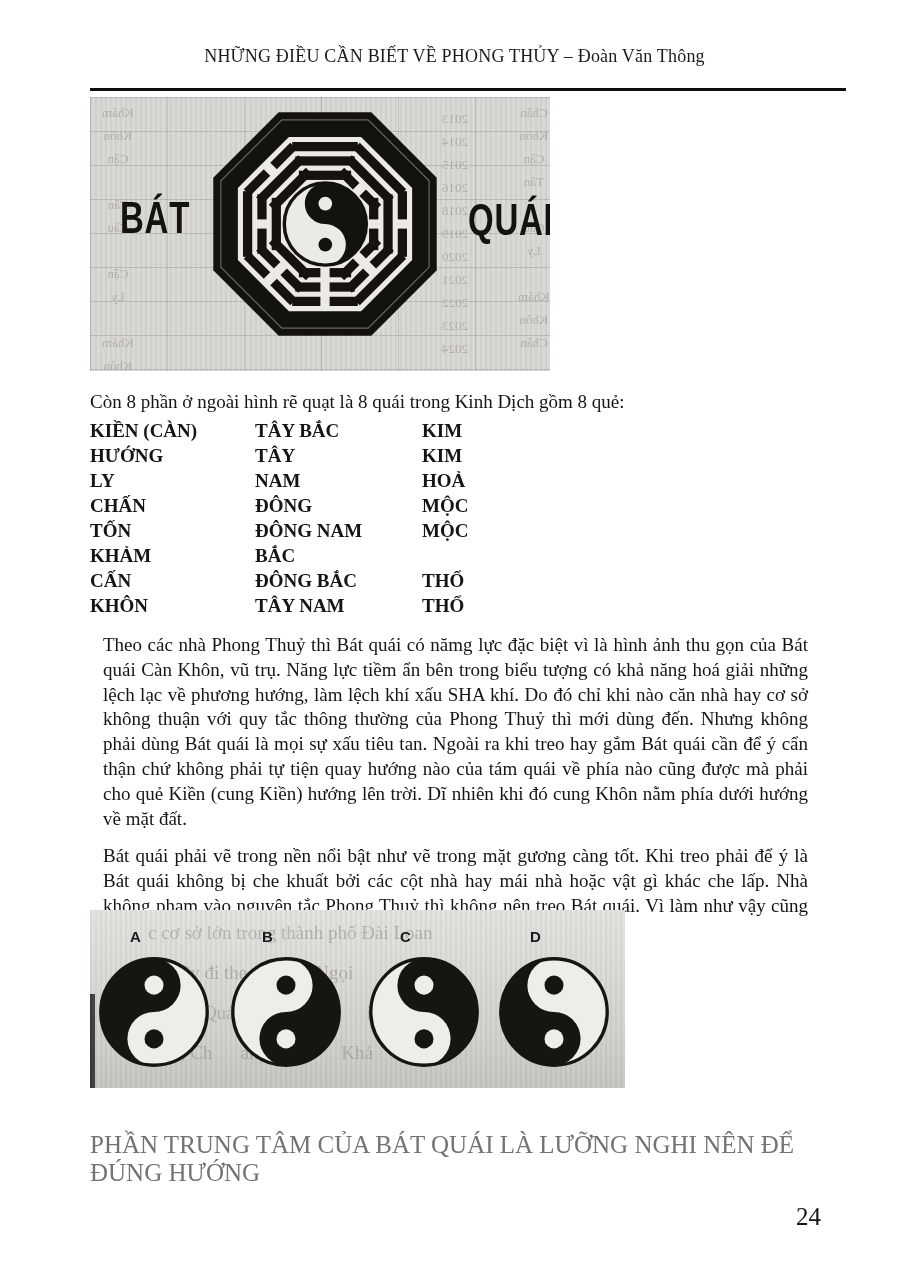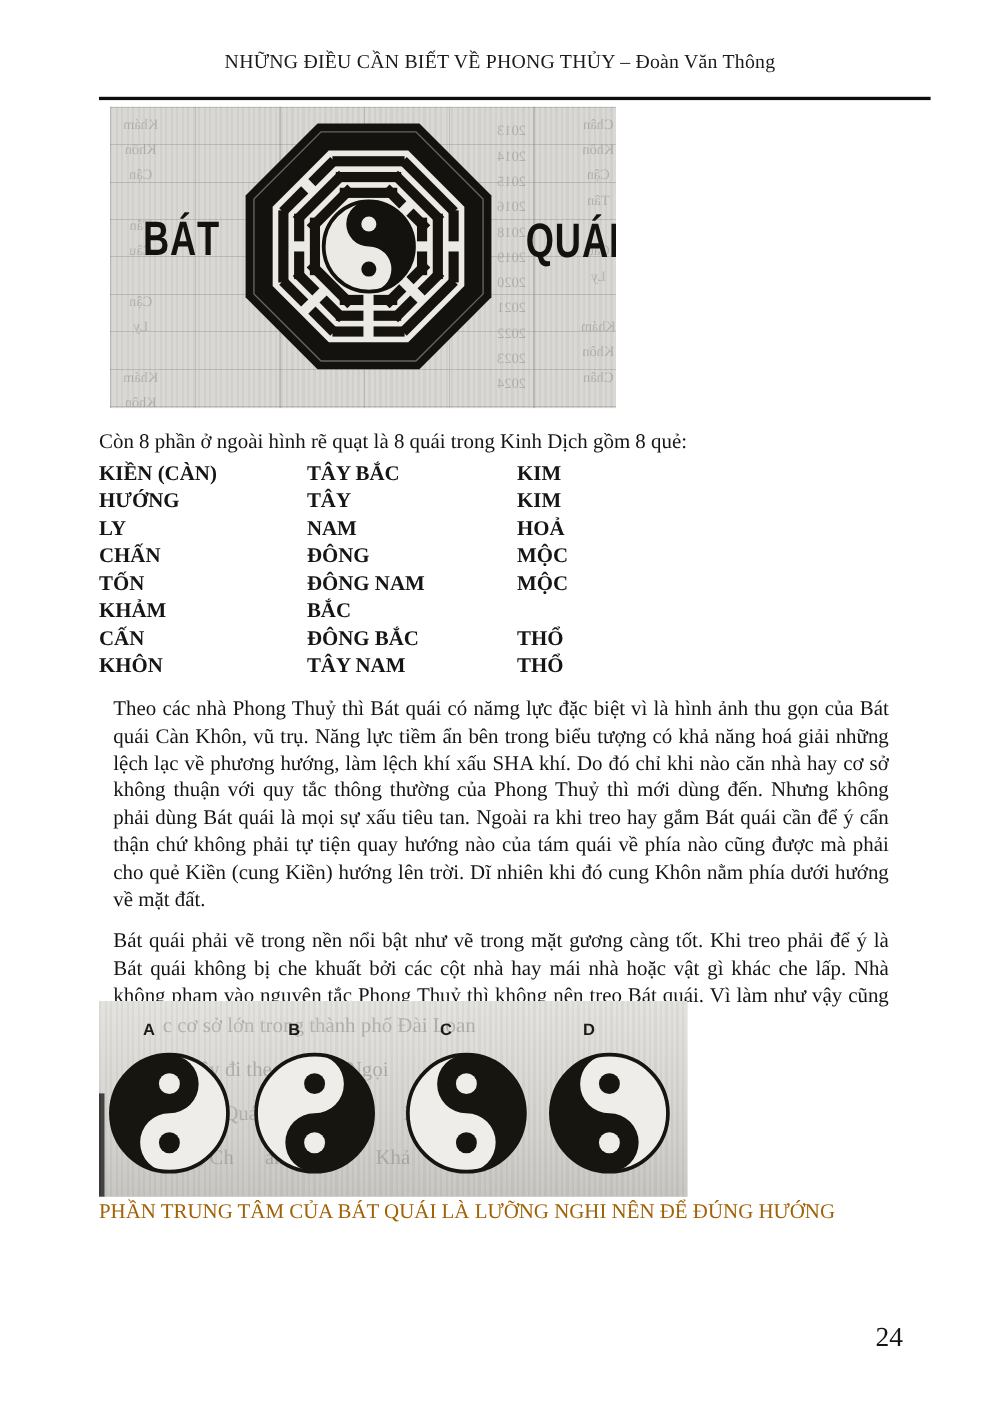--- a/index.html
+++ b/index.html
@@ -9,21 +9,21 @@
   }
   .header-title{
     position:absolute;left:0;top:46px;width:909px;text-align:center;
     font-size:18px;letter-spacing:.2px;color:#1a1a1a;
   }
   .header-rule{
     position:absolute;left:90px;top:88px;width:756px;height:3px;background:#0e0e0e;
   }
   
   .figure1{
-    position:absolute;left:100px;top:97px;width:460px;height:274px;
+    position:absolute;left:90px;top:97px;width:460px;height:274px;
     background-color:#d9d7d3;
     background-image:
       repeating-linear-gradient(to bottom, rgba(125,123,119,.33) 0 1px, transparent 1px 34px),
       repeating-linear-gradient(to right, rgba(125,123,119,.28) 0 1px, transparent 1px 77px);
     overflow:hidden;
     text-decoration:underline;
   }
   .streaks{
     position:absolute;inset:0;pointer-events:none;
     background-image:repeating-linear-gradient(90deg, rgba(70,70,66,.05) 0 2px, rgba(240,240,238,.05) 2px 5px);
@@ -31,41 +31,41 @@
   .ghost-col{
     position:absolute;font-size:13px;line-height:23px;color:#a9a7a3;
     transform:scaleX(-1);filter:blur(.4px);opacity:.8;white-space:pre;text-align:center;
   }
   .fig1-word{position:absolute;z-index:3;color:#14120f;font-family:"Liberation Sans",sans-serif;
     font-weight:bold;font-size:44px;transform:scaleX(.75);transform-origin:left center;letter-spacing:1px;}
   .octagon-wrap{position:absolute;left:112px;top:4px;width:246px;height:246px;z-index:2;}
   
   .intro-line{position:absolute;left:90px;top:391px;width:740px;font-size:19px;}
   .trigram-table{position:absolute;left:90px;top:418px;width:740px;font-size:19px;font-weight:bold;}
-  .trigram-row{display:flex;height:25px;line-height:25px;gap:24px;}
+  .trigram-row{display:flex;height:25px;line-height:25px;}
   .trigram-row .c1{width:165px;}
   .trigram-row .c2{width:167px;}
   .trigram-row .c3{flex:1;}
   
   .body-text{position:absolute;left:90px;top:620px;width:731px;font-size:19px;line-height:24.8px;
     text-align:justify;}
   .body-text p{margin:13px;}
   
   .figure2{
     position:absolute;left:90px;top:910px;width:535px;height:178px;
     background:linear-gradient(#e4e2de,#d2d0cc 70%,#c6c4c0);
     overflow:hidden;
   }
   .fig2-ghost{position:absolute;font-size:19px;color:#8e8c88;opacity:.55;filter:blur(.6px);white-space:pre;}
   .fig2-label{position:absolute;font-family:"Liberation Sans",sans-serif;font-weight:bold;
     font-size:15px;color:#1c1a18;}
   .taijitu{position:absolute;width:112px;height:112px;top:46px;}
   .fig2-edge{position:absolute;left:0;top:84px;width:5px;height:94px;background:#1f1f1d;opacity:.85;}
   
-  .caption{position:absolute;left:90px;top:1091px;width:760px;font-size:19px;color:#a16207;}
+  .caption{position:absolute;left:90px;top:1131px;width:760px;font-size:25px;color:#737373;}
   .page-number{position:absolute;left:90px;top:1203px;width:731px;text-align:right;font-size:25px;}
 </style>
 </head>
 <body>
 
 <div class="page">
 
   <div class="header-title">NHỮNG ĐIỀU CẦN BIẾT VỀ PHONG THỦY – Đoàn Văn Thông</div>
   <div class="header-rule"></div>
 

